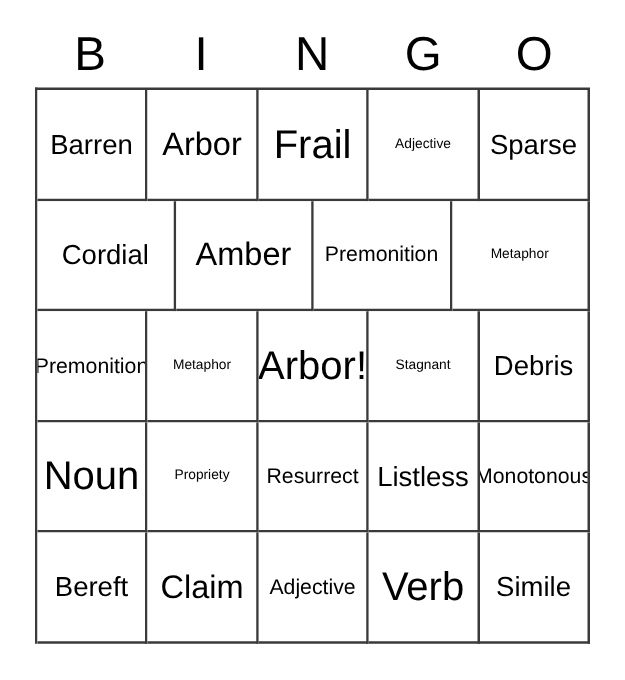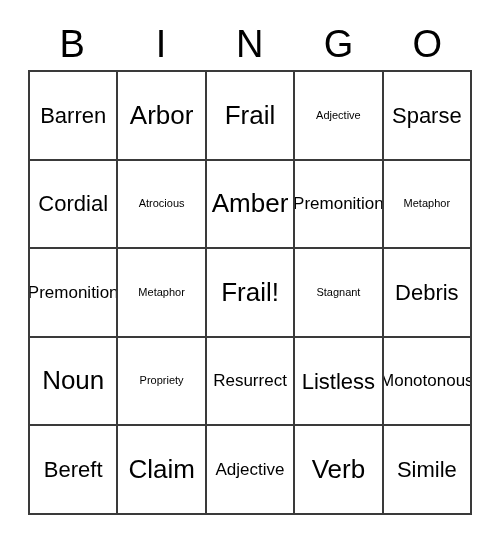--- a/index.html
+++ b/index.html
@@ -67,21 +67,21 @@
   .cell-text {
     display: block;
     text-align: center;
     line-height: 1.05;
     white-space: nowrap;
     color: #000000;
     padding: 0 2px;
   }
 
   
-  .fs-xl   { font-size: 26px; }
+  .fs-xl   { font-size: 32px; }
   .fs-lg   { font-size: 26px; }
   .fs-md   { font-size: 22px; }
   .fs-sm   { font-size: 11px; }
   .fs-xs   { font-size: 17px; }
   .fs-xxs  { font-size: 17px; }
 </style>
 </head>
 <body>
 
 <div id="card">
@@ -112,42 +112,39 @@
       <div class="cell">
           <span class="cell-text fs-md">Sparse</span>
         </div>
     </div>
 
     <div class="grid-row">
       <div class="cell">
           <span class="cell-text fs-md">Cordial</span>
         </div>
       <div class="cell">
-          <span class="cell-text fs-sm">Atrocious</span>
-        </div>
-      <div class="cell">
           <span class="cell-text fs-lg">Amber</span>
         </div>
       <div class="cell">
           <span class="cell-text fs-xs">Premonition</span>
         </div>
       <div class="cell">
           <span class="cell-text fs-sm">Metaphor</span>
         </div>
     </div>
 
     <div class="grid-row">
       <div class="cell">
           <span class="cell-text fs-xs">Premonition</span>
         </div>
       <div class="cell">
           <span class="cell-text fs-sm">Metaphor</span>
         </div>
       <div class="cell">
-          <span class="cell-text fs-xl">Frail!</span>
+          <span class="cell-text fs-xl">Arbor!</span>
         </div>
       <div class="cell">
           <span class="cell-text fs-sm">Stagnant</span>
         </div>
       <div class="cell">
           <span class="cell-text fs-md">Debris</span>
         </div>
     </div>
 
     <div class="grid-row">

